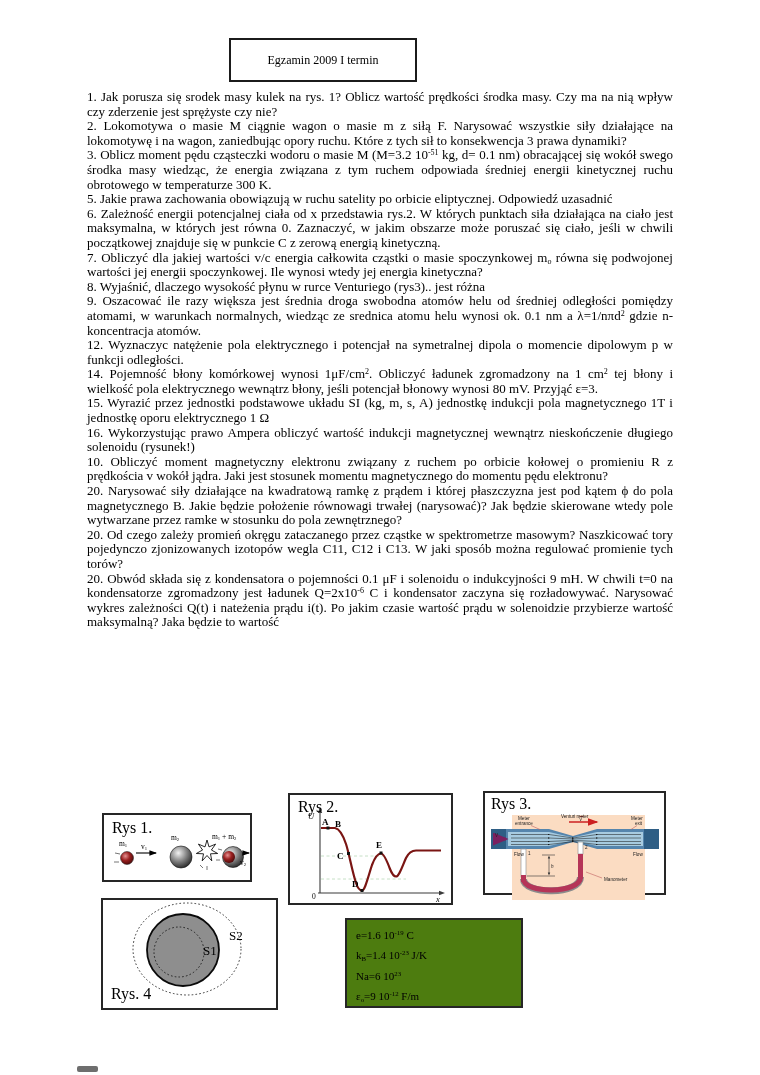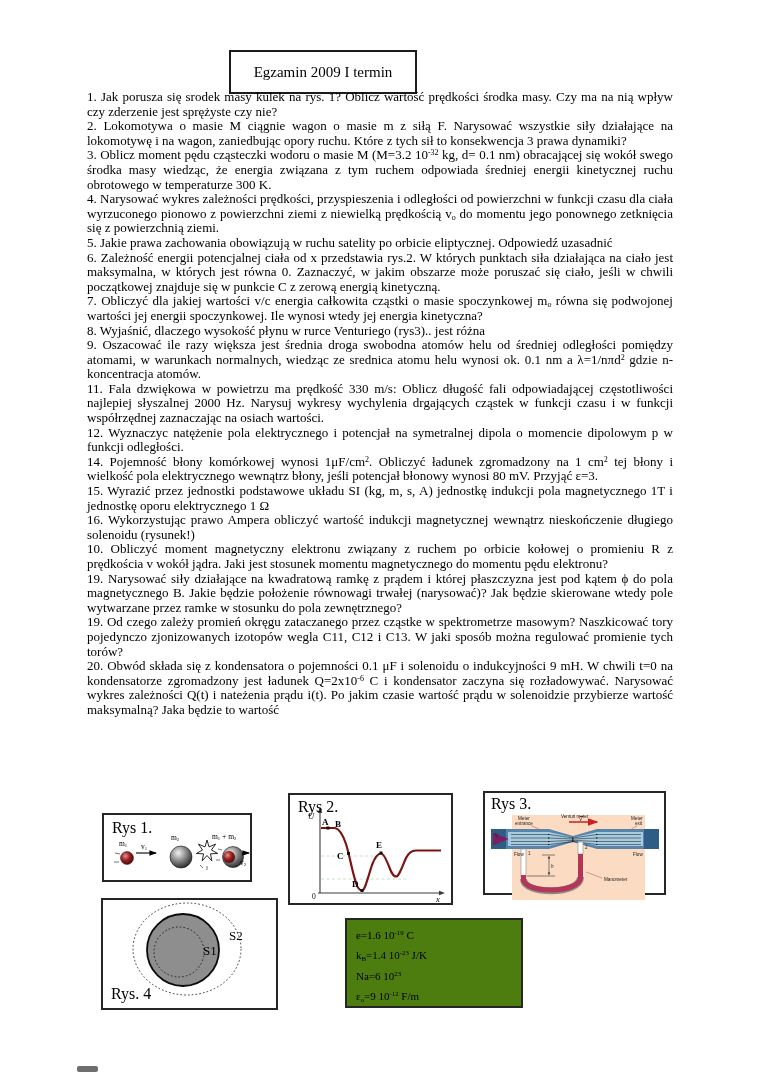--- a/index.html
+++ b/index.html
@@ -1,20 +1,20 @@
 <!DOCTYPE html>
 <html><head>
 <meta charset="utf-8">
 <style>
   html,body{margin:0;padding:0;background:#9a9a9a;}
   .page{position:relative;width:760px;height:1075px;background:#ffffff;
         font-family:"Liberation Serif","DejaVu Serif",serif;color:#000;overflow:hidden;}
-  .title-box{position:absolute;left:229px;top:50px;width:184px;height:40px;
+  .title-box{position:absolute;left:229px;top:38px;width:184px;height:40px;
              border:2px solid #1b1b1b;display:flex;align-items:center;justify-content:center;
-             font-size:15px;background:#fff;}
+             font-size:12px;background:#fff;}
   .questions{position:absolute;left:87px;top:90px;width:586px;
              font-size:13px;line-height:14.6px;}
   .q{margin:0;text-align:justify;}
   sup{font-size:0.62em;line-height:0;vertical-align:0.52em;}
   sub{font-size:0.62em;line-height:0;vertical-align:-0.22em;}
   .figbox{position:absolute;border:2px solid #262626;background:#fff;box-sizing:border-box;}
   .figlabel{position:absolute;font-size:16px;background:transparent;}
   .flabel{position:absolute;font-size:7.5px;white-space:nowrap;}
   .fig-svg{position:absolute;left:0;top:0;}
   .const-box{position:absolute;left:345px;top:918px;width:178px;height:90px;
@@ -34,35 +34,33 @@
 
 <div class="page">
 
   <div class="title-box">
     <span>Egzamin 2009 I termin</span>
   </div>
 
   <div class="questions">
     <p class="q">1. Jak porusza się srodek masy kulek na rys. 1? Oblicz wartość prędkości środka masy. Czy ma na nią wpływ czy zderzenie jest sprężyste czy nie?</p>
     <p class="q">2. Lokomotywa o masie M ciągnie wagon o masie m z siłą F. Narysować wszystkie siły działające na lokomotywę i na wagon, zaniedbując opory ruchu. Które z tych sił to konsekwencja 3 prawa dynamiki?</p>
-    <p class="q">3. Oblicz moment pędu cząsteczki wodoru o masie M (M=3.2 10<sup>-32</sup> kg, d= 0.1 nm) obracającej się wokół swego środka masy wiedząc, że energia związana z tym ruchem odpowiada średniej energii kinetycznej ruchu obrotowego w temperaturze 300 K.</p>
-    <p class="q">4. Narysować wykres zależności prędkości, przyspieszenia i odległości od powierzchni w funkcji czasu dla ciała wyrzuconego pionowo z powierzchni ziemi z niewielką prędkością v<sub>o</sub> do momentu jego ponownego zetknięcia się z powierzchnią ziemi.</p>
+    <p class="q">3. Oblicz moment pędu cząsteczki wodoru o masie M (M=3.2 10<sup>-51</sup> kg, d= 0.1 nm) obracającej się wokół swego środka masy wiedząc, że energia związana z tym ruchem odpowiada średniej energii kinetycznej ruchu obrotowego w temperaturze 300 K.</p>
     <p class="q">5. Jakie prawa zachowania obowiązują w ruchu satelity po orbicie eliptycznej. Odpowiedź uzasadnić</p>
     <p class="q">6. Zależność energii potencjalnej ciała od x przedstawia rys.2. W których punktach siła działająca na ciało jest maksymalna, w których jest równa 0. Zaznaczyć, w jakim obszarze może poruszać się ciało, jeśli w chwili początkowej znajduje się w punkcie C z zerową energią kinetyczną.</p>
     <p class="q">7. Obliczyć dla jakiej wartości v/c energia całkowita cząstki o masie spoczynkowej m<sub>o</sub> równa się podwojonej wartości jej energii spoczynkowej. Ile wynosi wtedy jej energia kinetyczna?</p>
     <p class="q">8. Wyjaśnić, dlaczego wysokość płynu w rurce Venturiego (rys3).. jest różna</p>
     <p class="q">9. Oszacować ile razy większa jest średnia droga swobodna atomów helu od średniej odległości pomiędzy atomami, w warunkach normalnych, wiedząc ze srednica atomu helu wynosi ok. 0.1 nm a λ=1/nπd<sup>2</sup> gdzie n- koncentracja atomów.</p>
-    <p class="q">11. Fala dzwiękowa w powietrzu ma prędkość 330 m/s: Oblicz długość fali odpowiadającej częstotliwości najlepiej słyszalnej 2000 Hz. Narysuj wykresy wychylenia drgających cząstek w funkcji czasu i w funkcji współrzędnej zaznaczając na osiach wartości.</p>
     <p class="q">12. Wyznaczyc natężenie pola elektrycznego i potencjał na symetralnej dipola o momencie dipolowym p w funkcji odległości.</p>
     <p class="q">14. Pojemność błony komórkowej wynosi 1μF/cm<sup>2</sup>. Obliczyć ładunek zgromadzony na 1 cm<sup>2</sup> tej błony i wielkość pola elektrycznego wewnątrz błony, jeśli potencjał błonowy wynosi 80 mV. Przyjąć ε=3.</p>
     <p class="q">15. Wyrazić przez jednostki podstawowe układu SI (kg, m, s, A) jednostkę indukcji pola magnetycznego 1T i jednostkę oporu elektrycznego 1 Ω</p>
     <p class="q">16. Wykorzystując prawo Ampera obliczyć wartość indukcji magnetycznej wewnątrz nieskończenie długiego solenoidu (rysunek!)</p>
     <p class="q">10. Obliczyć moment magnetyczny elektronu związany z ruchem po orbicie kołowej o promieniu R z prędkościa v wokół jądra. Jaki jest stosunek momentu magnetycznego do momentu pędu elektronu?</p>
-    <p class="q">19. Narysować siły działające na kwadratową ramkę z prądem i której płaszczyzna jest pod kątem ϕ do pola magnetycznego B. Jakie będzie położenie równowagi trwałej (narysować)? Jak będzie skierowane wtedy pole wytwarzane przez ramke w stosunku do pola zewnętrznego?</p>
-    <p class="q">19. Od czego zależy promień okręgu zataczanego przez cząstke w spektrometrze masowym? Naszkicować tory pojedynczo zjonizowanych izotopów wegla C11, C12 i C13. W jaki sposób można regulować promienie tych torów?</p>
+    <p class="q">20. Narysować siły działające na kwadratową ramkę z prądem i której płaszczyzna jest pod kątem ϕ do pola magnetycznego B. Jakie będzie położenie równowagi trwałej (narysować)? Jak będzie skierowane wtedy pole wytwarzane przez ramke w stosunku do pola zewnętrznego?</p>
+    <p class="q">20. Od czego zależy promień okręgu zataczanego przez cząstke w spektrometrze masowym? Naszkicować tory pojedynczo zjonizowanych izotopów wegla C11, C12 i C13. W jaki sposób można regulować promienie tych torów?</p>
     <p class="q">20. Obwód składa się z kondensatora o pojemności 0.1 μF i solenoidu o indukcyjności 9 mH. W chwili t=0 na kondensatorze zgromadzony jest ładunek Q=2x10<sup>-6</sup> C i kondensator zaczyna się rozładowywać. Narysować wykres zależności Q(t) i nateżenia prądu i(t). Po jakim czasie wartość prądu w solenoidzie przybierze wartość maksymalną? Jaka będzie to wartość</p>
   </div>
 
   <div class="figbox" style="left:102px;top:813px;width:150px;height:69px;">
     <svg class="fig-svg" width="146" height="65" viewBox="0 0 146 65">
       <defs>
         <radialGradient id="gRed" cx="38%" cy="35%" r="75%">
           <stop offset="0%" stop-color="#e59090"></stop>
             <stop offset="45%" stop-color="#9b2020"></stop>
             <stop offset="100%" stop-color="#3d0606"></stop>

